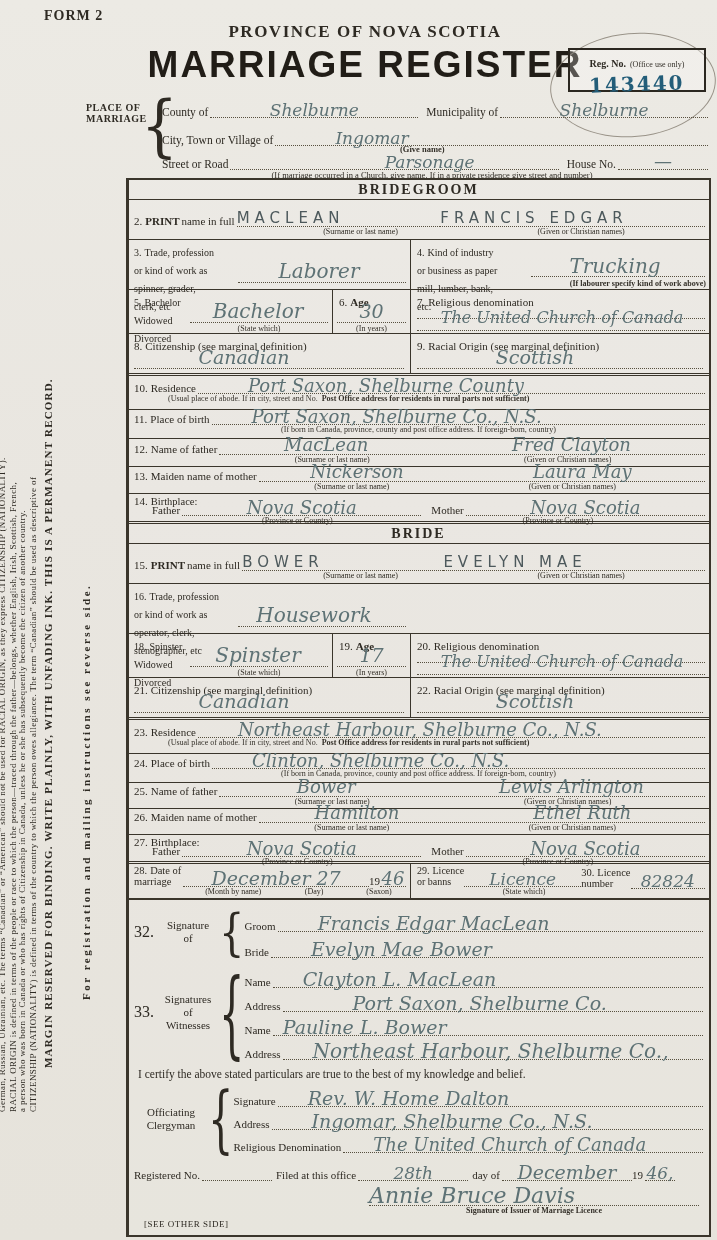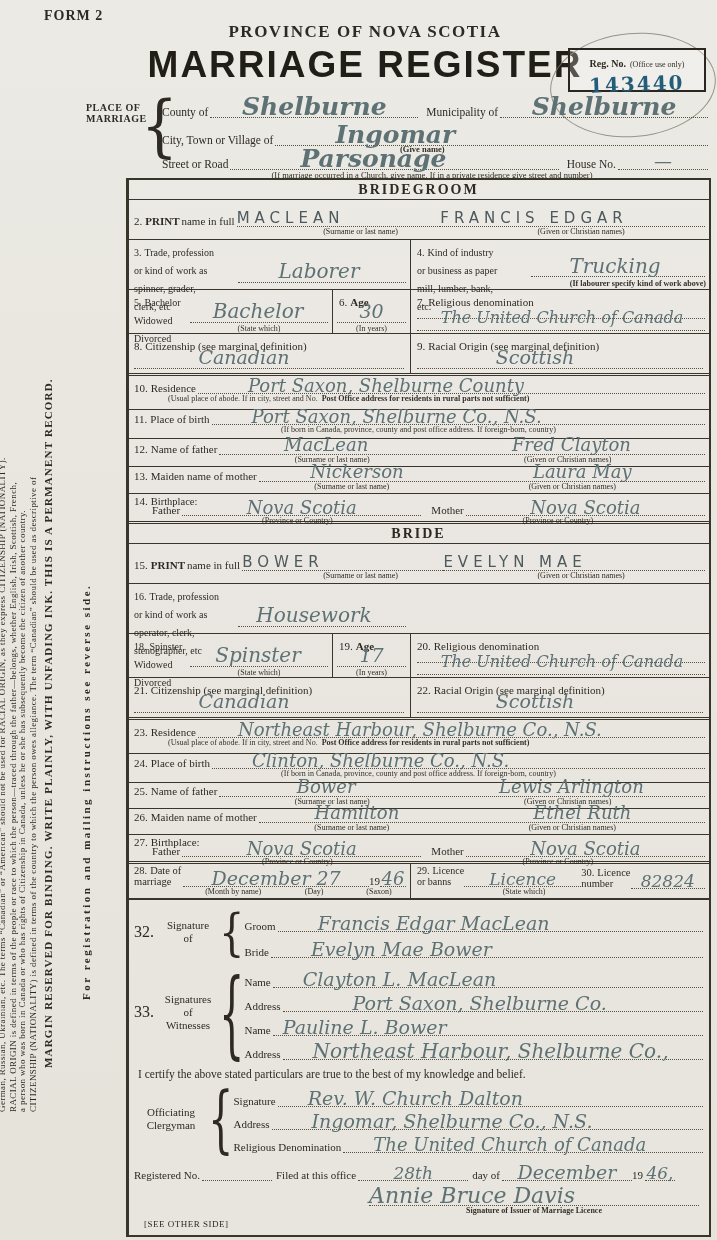--- a/index.html
+++ b/index.html
@@ -22,21 +22,21 @@
         border-radius:50%;transform:rotate(-5deg);}
   
   .pom-label{left:86px;top:103px;font-weight:bold;font-size:11.5px;letter-spacing:.5px;line-height:25px;white-space:pre-line;}
   .brace{font-family:"DejaVu Serif",serif;font-weight:300;color:#2e2a23;}
   .pom-brace{left:141px;top:92px;font-size:58px;transform:scaleY(1.15);}
   .pline{left:162px;width:546px;display:flex;align-items:flex-end;font-size:11.5px;}
   .pline .lb{white-space:nowrap;padding-right:2px;}
   .dots{flex:1;border-bottom:1px dotted #57503f;position:relative;min-width:20px;}
   .dots .hw{position:absolute;bottom:-2px;left:0;right:0;text-align:center;}
   .hw{font-family:"DejaVu Serif",serif;font-style:italic;color:#5e7275;line-height:1;white-space:nowrap;}
-  .hw-xl{font-size:25px;font-weight:bold;}
+  .hw-xl{font-size:17px;}
   .hw-lg{font-size:18px;}
   .cap{font-size:8px;color:#332f28;}
   .capb{font-weight:bold;}
   .pom-note{left:162px;top:170px;width:540px;text-align:center;font-size:8.5px;}
   .give-name{left:400px;top:144px;font-size:8.5px;font-weight:bold;}
   
   .rot{transform:rotate(-90deg);transform-origin:0 0;white-space:nowrap;position:absolute;}
   .m-bold{font-weight:bold;font-size:11px;}
   .m-sm{font-size:9px;}
   
@@ -98,21 +98,21 @@
   <span class="lb">City, Town or Village of</span>
   <span class="dots">
       <span class="hw hw-xl" style="text-align:left;padding-left:60px;">Ingomar</span>
     </span>
 </div>
 <div class="abs give-name cap">(Give name)</div>
 
 <div class="abs pline" style="top:158px;">
   <span class="lb">Street or Road</span>
   <span class="dots">
-      <span class="hw hw-xl" style="text-align:left;padding-left:70px;">Parsonage</span>
+      <span class="hw hw-xl" style="text-align:center;padding-left:70px;">Parsonage</span>
     </span>
   <span class="lb" style="padding-left:8px;">House No.</span>
   <span class="dots" style="max-width:90px;">
       <span class="hw hw-lg">—</span>
     </span>
 </div>
 <div class="abs pom-note">(If marriage occurred in a Church, give name.  If in a private residence give street and number)</div>
 
 <div class="rot m-bold" style="left:80px;top:1000px;letter-spacing:2.5px;">For registration and mailing instructions see reverse side.</div>
 <div class="rot m-bold" style="left:42px;top:1068px;letter-spacing:1.2px;">MARGIN RESERVED FOR BINDING.  WRITE PLAINLY, WITH UNFADING INK.  THIS IS A PERMANENT RECORD.</div>
@@ -528,21 +528,21 @@
     <div style="font-size:11.5px;margin-top:8px;padding-left:4px;">I certify the above stated particulars are true to the best of my knowledge and belief.</div>
 
     <div class="sigrow" style="margin-top:4px;">
       <span class="siglabel" style="width:74px;">Officiating
 Clergyman</span>
       <span class="brace" style="font-size:40px;transform:scaleY(1.8);">{</span>
       <div class="siglines">
         <div class="sfill" style="height:23px;">
           <span class="lb">Signature</span>
           <span class="dots">
-              <span class="hw" style="font-size:19px;text-align:left;padding-left:30px;">Rev. W. Church Dalton</span>
+              <span class="hw" style="font-size:19px;text-align:left;padding-left:30px;">Rev. W. Home Dalton</span>
             </span>
         </div>
         <div class="sfill" style="height:23px;">
           <span class="lb">Address</span>
           <span class="dots">
               <span class="hw" style="font-size:19px;text-align:left;padding-left:40px;">Ingomar, Shelburne Co., N.S.</span>
             </span>
         </div>
         <div class="sfill" style="height:23px;">
           <span class="lb">Religious Denomination</span>

